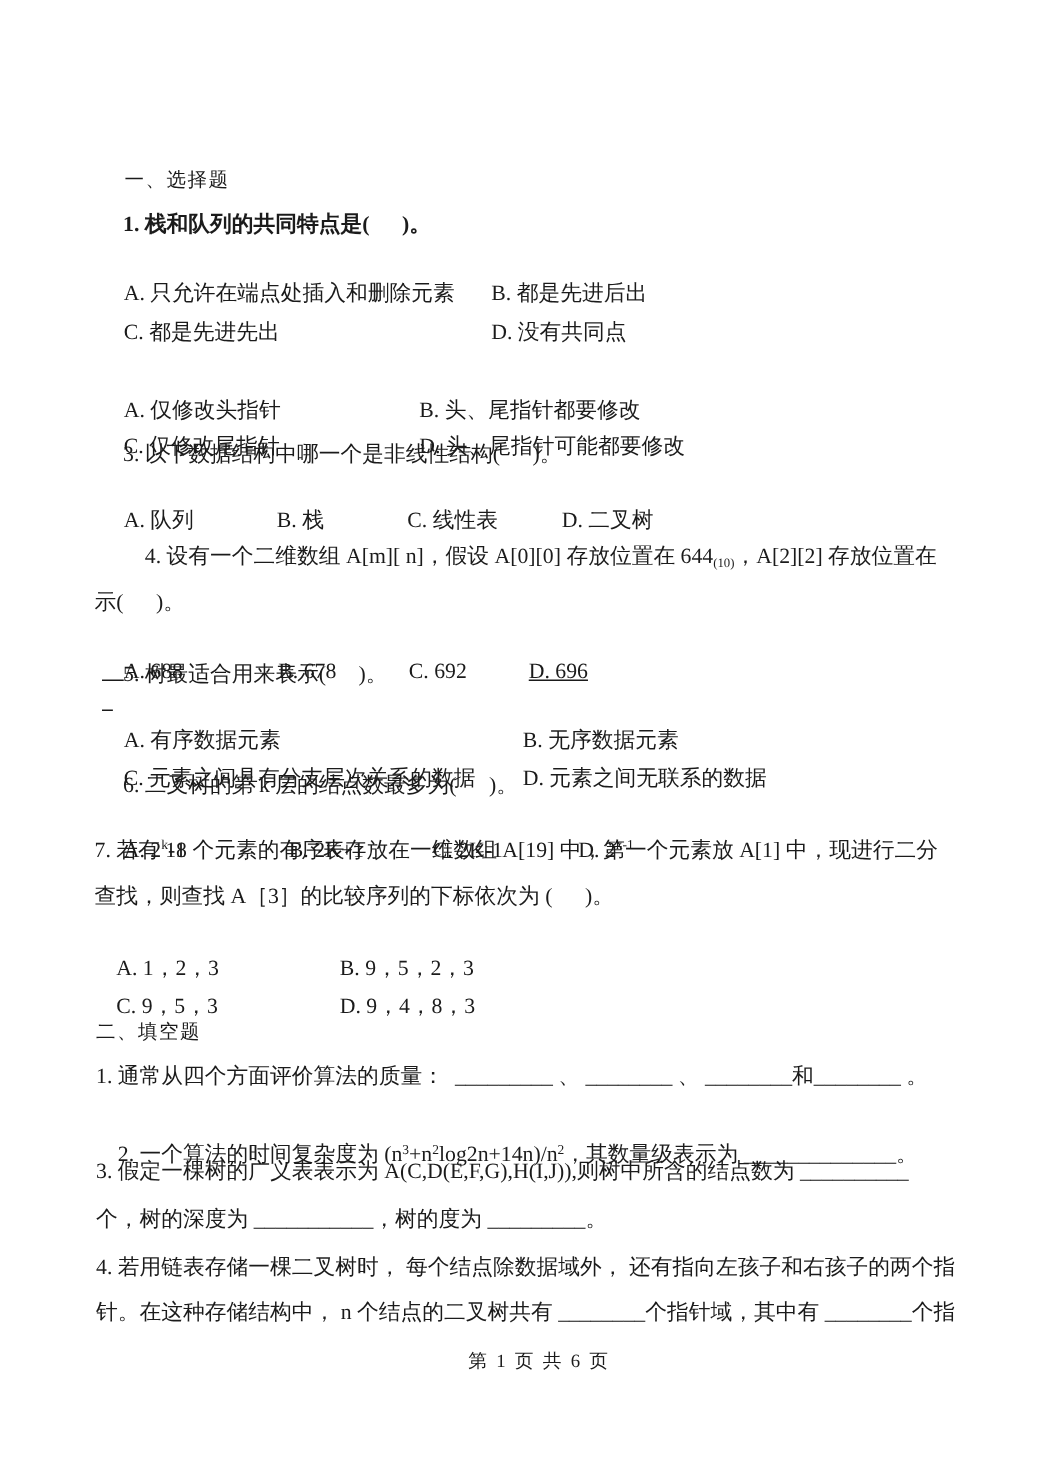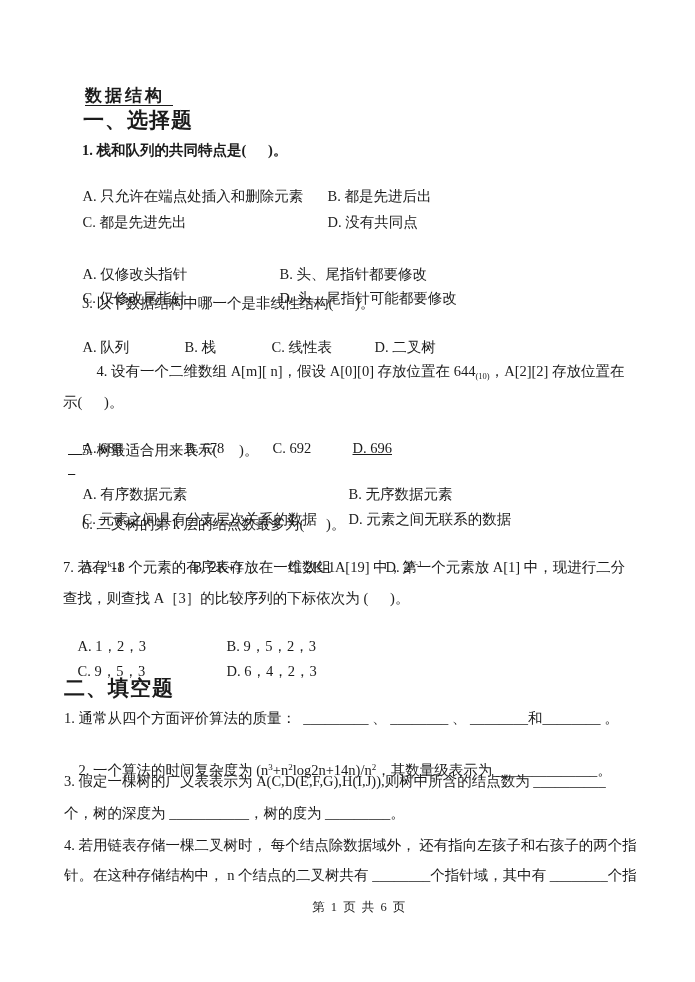--- a/index.html
+++ b/index.html
@@ -8,37 +8,34 @@
     width:695px; height:982px;
     background:#ffffff;
     color:#1b1b1b;
     font-family:"Liberation Serif","DejaVu Serif",serif;
     font-size:14.5px;
     overflow:hidden;
   }
   .line { position:absolute; white-space:pre; line-height:20px; }
   .title-line { font-size:17px; font-weight:bold; }
   .title-underline { border-bottom:1.6px solid #1b1b1b; padding-right:8px; letter-spacing:3px; }
-  .sec-heading { font-size:21px; font-weight:bold; letter-spacing:1px; }
+  .sec-heading { font-size:13px; font-weight:normal; letter-spacing:1px; }
   .col { display:inline-block; }
   .w245{width:245px}.w197{width:197px}.w266{width:266px}.w149{width:149px}
   .w102{width:102px}.w87{width:87px}.w103{width:103px}
   .w110{width:110px}.w96{width:96px}.w97{width:97px}.w80{width:80px}
   .sup { font-size:9px; position:relative; top:-5px; }
   .sub { font-size:8.5px; position:relative; top:3px; }
   .footer { left:0; width:695px; text-align:center; font-size:12.5px; letter-spacing:1.5px;padding-left:12px; }
 </style>
 </head>
 <body>
 
 <div class="page">
 
-  <div class="line title-line" style="left:68px; top:66px;">
-    <span class="title-underline">数据结构</span>
-  </div>
 
   <div class="line sec-heading" style="left:83px; top:110px;">一、选择题</div>
 
   <div class="line" style="left:82px; top:140px;font-weight:bold;">1. 栈和队列的共同特点是(      )。</div>
   <div class="line" style="left:68px; top:192px;">
     <span class="col w245">C. 都是先进先出</span><span>D. 没有共同点</span>
   </div>
   <div class="line" style="left:68px; top:166px;">
     <span class="col w245">A. 只允许在端点处插入和删除元素</span><span>B. 都是先进后出</span>
   </div>
@@ -75,21 +72,21 @@
   <div class="line" style="left:68px; top:537px;">
     <span class="col w110"><span>A. 2</span><span class="sup">k</span><span>-1</span></span><span class="col w96">B. 2K+1</span><span class="col w97">C. 2K-1</span><span><span>D. 2</span><span class="sup">k-1</span></span>
   </div>
 
   <div class="line" style="left:63px; top:557px;">7. 若有 18 个元素的有序表存放在一维数组 A[19] 中，第一个元素放 A[1] 中，现进行二分</div>
   <div class="line" style="left:63px; top:588px;">查找，则查找 A［3］的比较序列的下标依次为 (      )。</div>
   <div class="line" style="left:63px; top:616px;">
     <span class="col w149">A. 1，2，3</span><span>B. 9，5，2，3</span>
   </div>
   <div class="line" style="left:63px; top:641px;">
-    <span class="col w149">C. 9，5，3</span><span>D. 6，4，2，3</span>
+    <span class="col w149">C. 9，5，3</span><span>D. 9，4，8，3</span>
   </div>
 
   <div class="line sec-heading" style="left:64px; top:678px;">二、填空题</div>
 
   <div class="line" style="left:64px; top:708px;">1. 通常从四个方面评价算法的质量：  _________ 、 ________ 、 ________和________ 。</div>
 
   <div class="line" style="left:64px; top:740px;">
     <span>2. 一个算法的时间复杂度为 (n</span><span class="sup">3</span><span>+n</span><span class="sup">2</span><span>log2n+14n)/n</span><span class="sup">2</span><span>，其数量级表示为 ______________。</span>
   </div>
 

